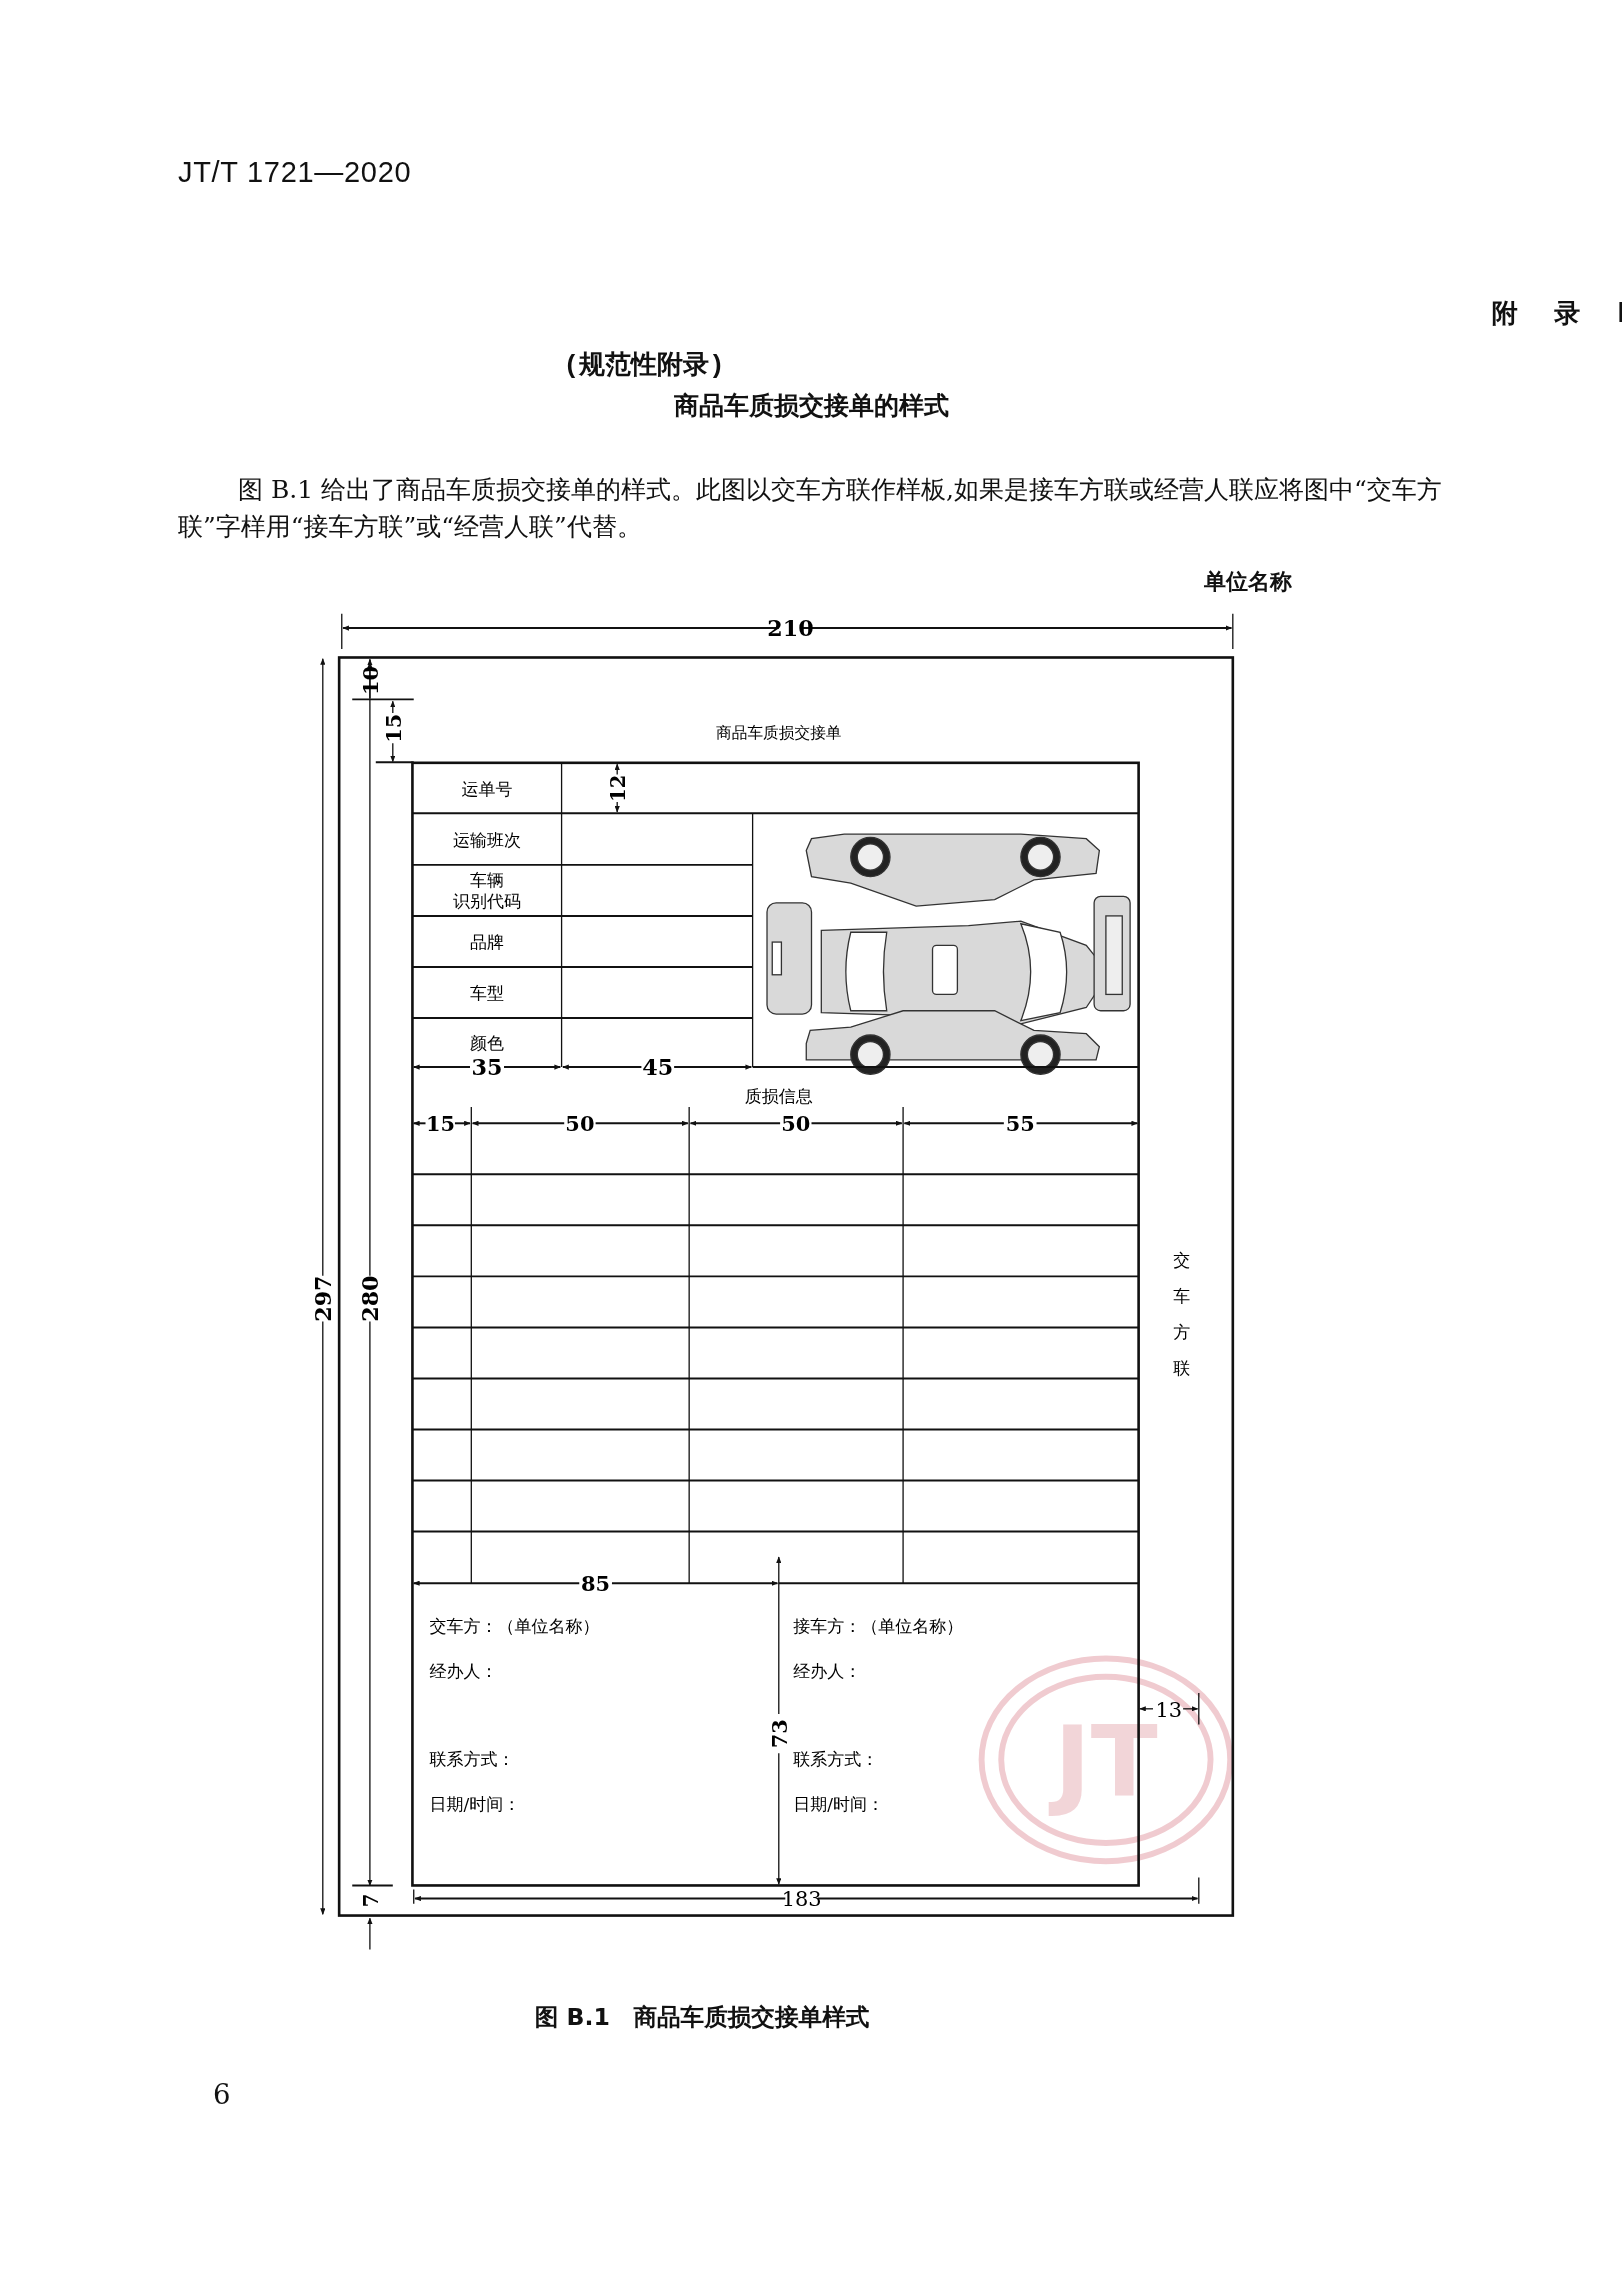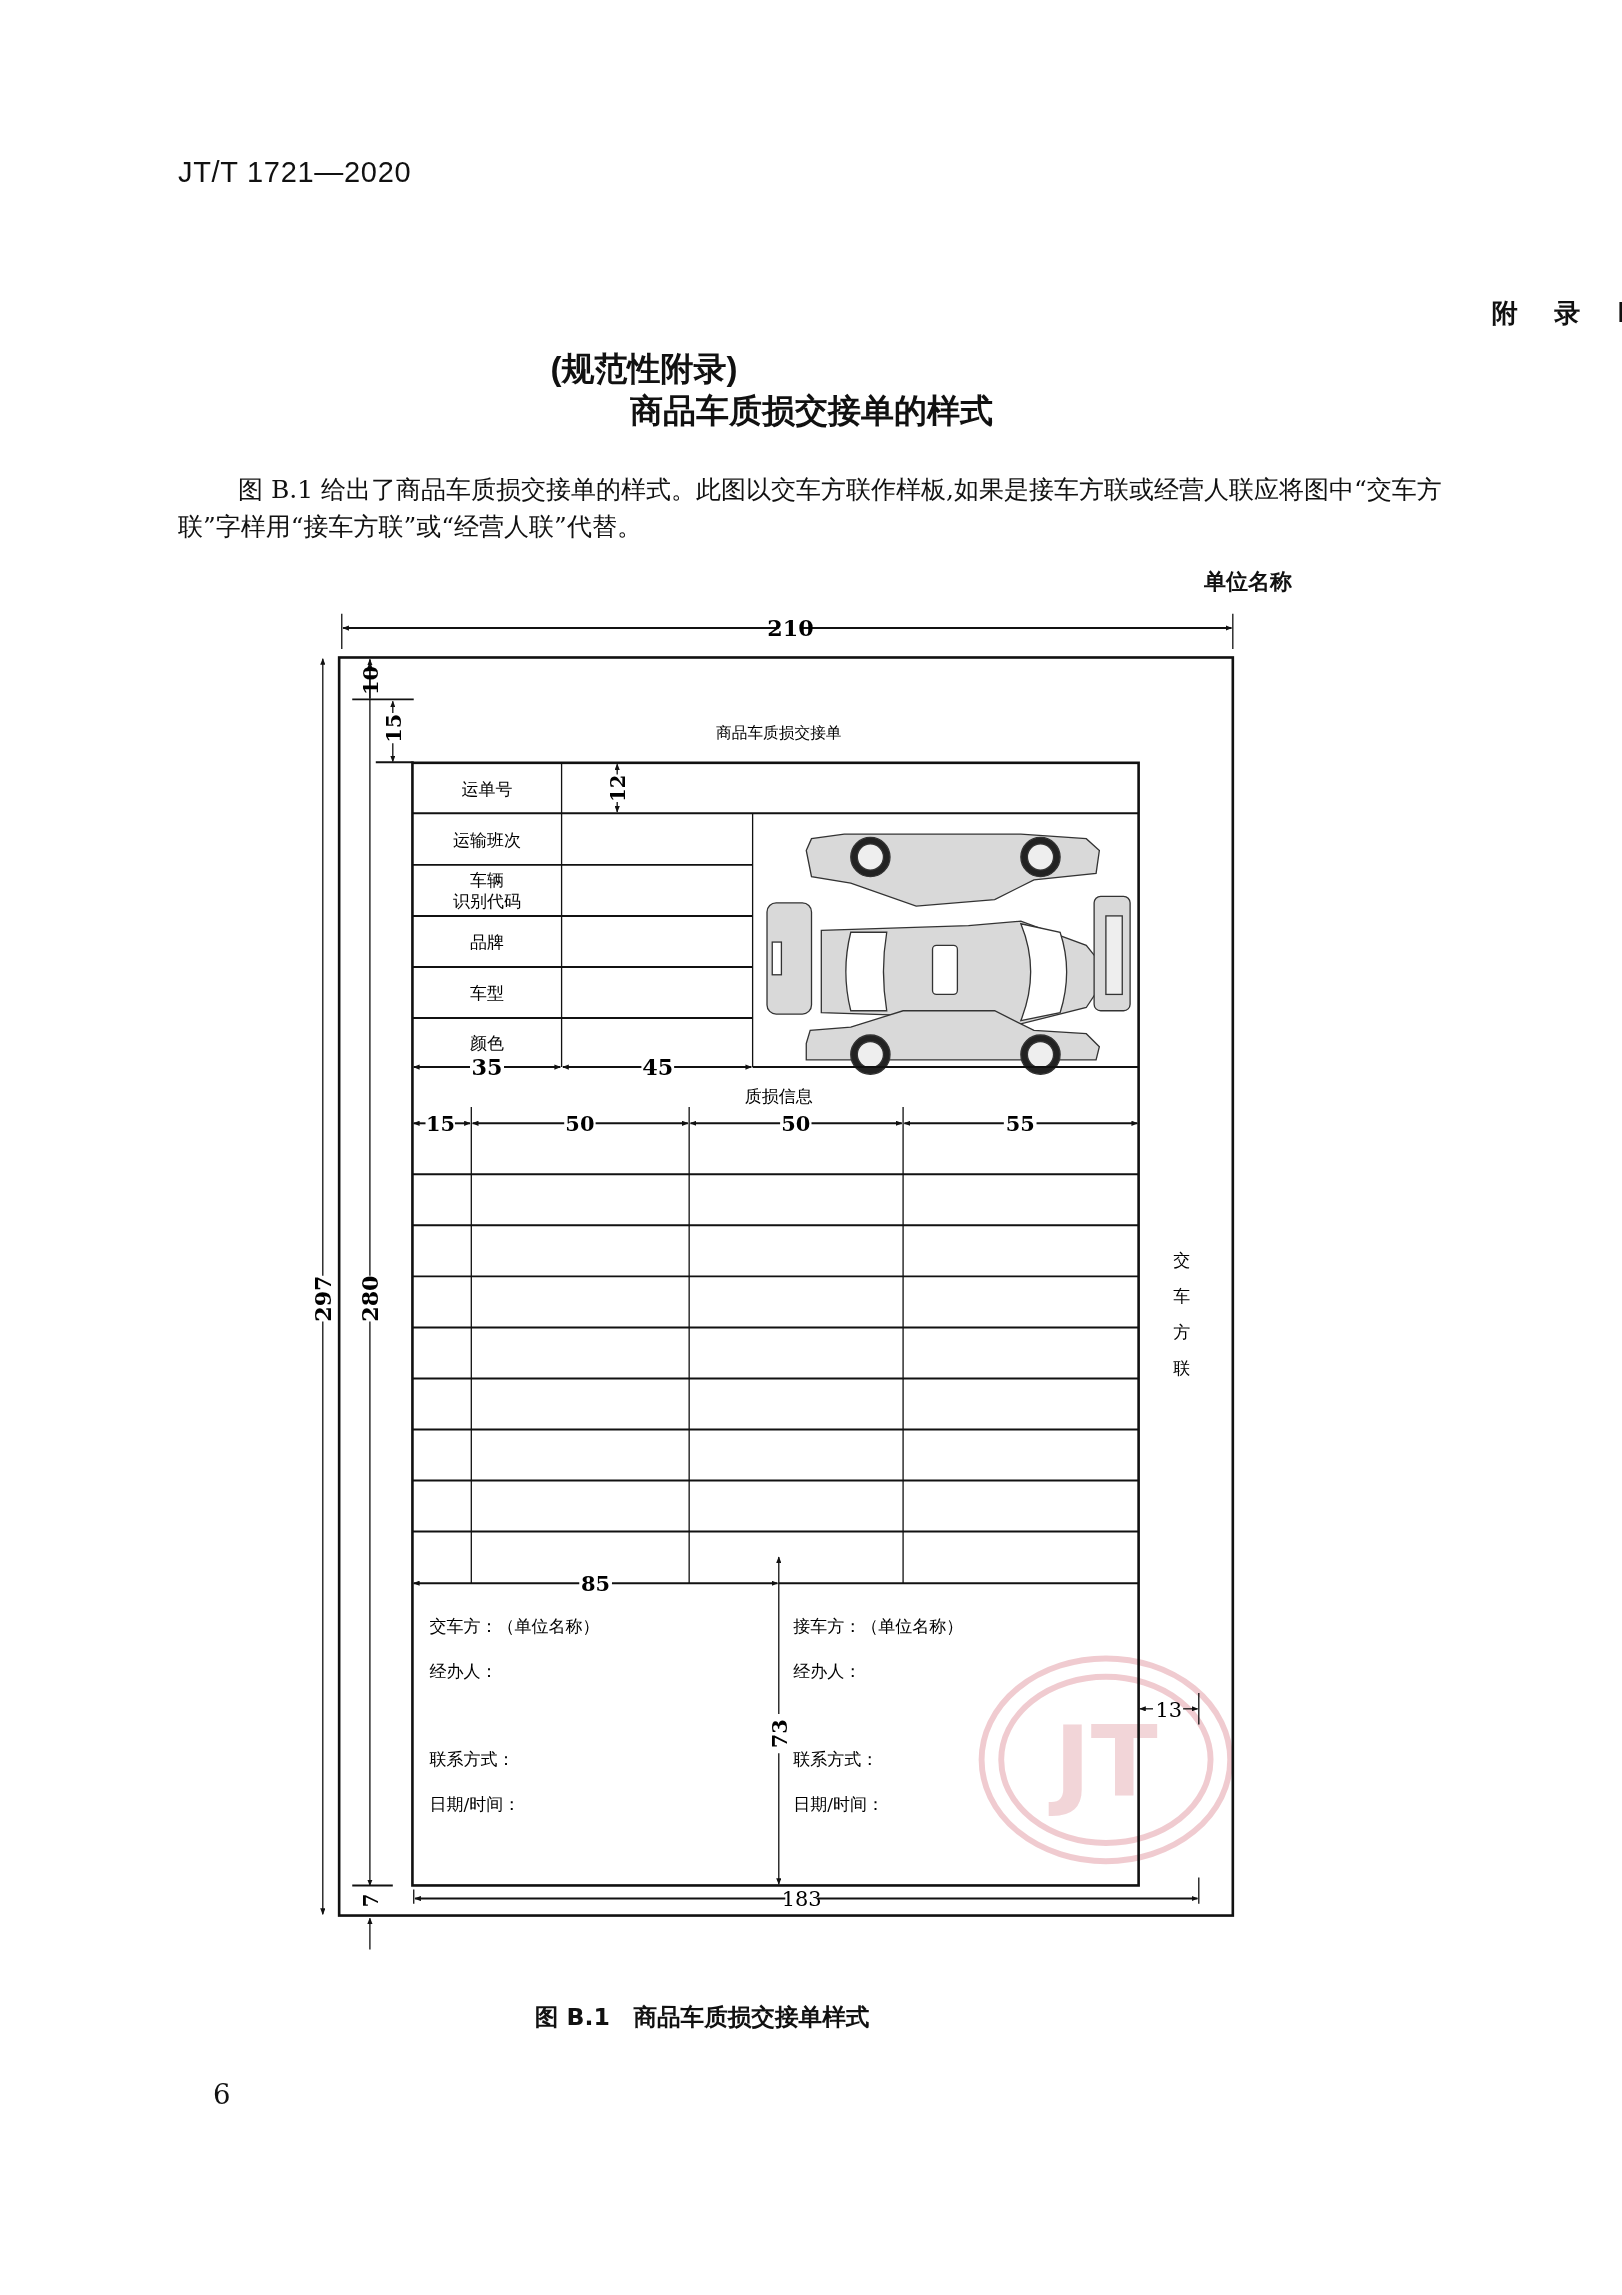--- a/index.html
+++ b/index.html
@@ -2,22 +2,22 @@
 <html style="font-size:10.5px"><head>
 <meta charset="utf-8">
 <style>
   html, body { margin: 0; padding: 0; background: #ffffff; }
   body { width: 1623px; height: 2295px; position: relative; overflow: hidden;
          font-family: "DejaVu Serif", "Liberation Serif", serif; color: #111; }
   .abs { position: absolute; }
   .std-code { left: 178px; top: 156px; font-family: "Liberation Sans", sans-serif; font-size: 29px; letter-spacing: 0.7px; }
   .appendix-title { left: 0; width: 1614px; top: 296px; text-align: right; font-family: "DejaVu Sans", sans-serif; font-size: 26px; font-weight: bold; padding-left: 41px; }
   .appendix-title span { display: inline-block; margin: 0 18.3px; }
-  .appendix-sub { left: 0; width: 1288px; top: 347px; text-align: center; font-family: Liberation Sans, sans-serif; font-size: 33px; font-weight: bold; }
-  .appendix-heading { left: 0; width: 1623px; top: 389px; text-align: center; font-family: "DejaVu Sans", sans-serif; font-size: 33px; font-weight: bold; }
+  .appendix-sub { left: 0; width: 1288px; top: 347px; text-align: center; font-family: Liberation Mono, monospace; font-size: 26px; font-weight: bold; }
+  .appendix-heading { left: 0; width: 1623px; top: 389px; text-align: center; font-family: "DejaVu Sans", sans-serif; font-size: 25px; font-weight: bold; }
   .para { left: 178px; width: 1283px; font-family: "DejaVu Serif", serif; font-size: 25px; line-height: 37px; }
   .para1 { top: 458px; text-indent: 60px; margin-top: 13px; }
   .unit-note { left: 1204px; top: 567px; font-family: "DejaVu Sans", sans-serif; font-size: 22px; font-weight: bold; }
   .caption { left: 13px; width: 1378px; top: 2001px; text-align: center; font-family: "DejaVu Sans", sans-serif; font-size: 23.6px; font-weight: bold; }
   .page-number { left: 213px; top: 2078px; font-family: "DejaVu Serif", serif; font-size: 27.5px; }
   svg#diagram { position: absolute; left: 0; top: 0; }
   .lbl { font-family: "DejaVu Serif", serif; }
   .dim { font-family: "DejaVu Serif", serif; font-weight: bold; }
 </style>
 </head>

